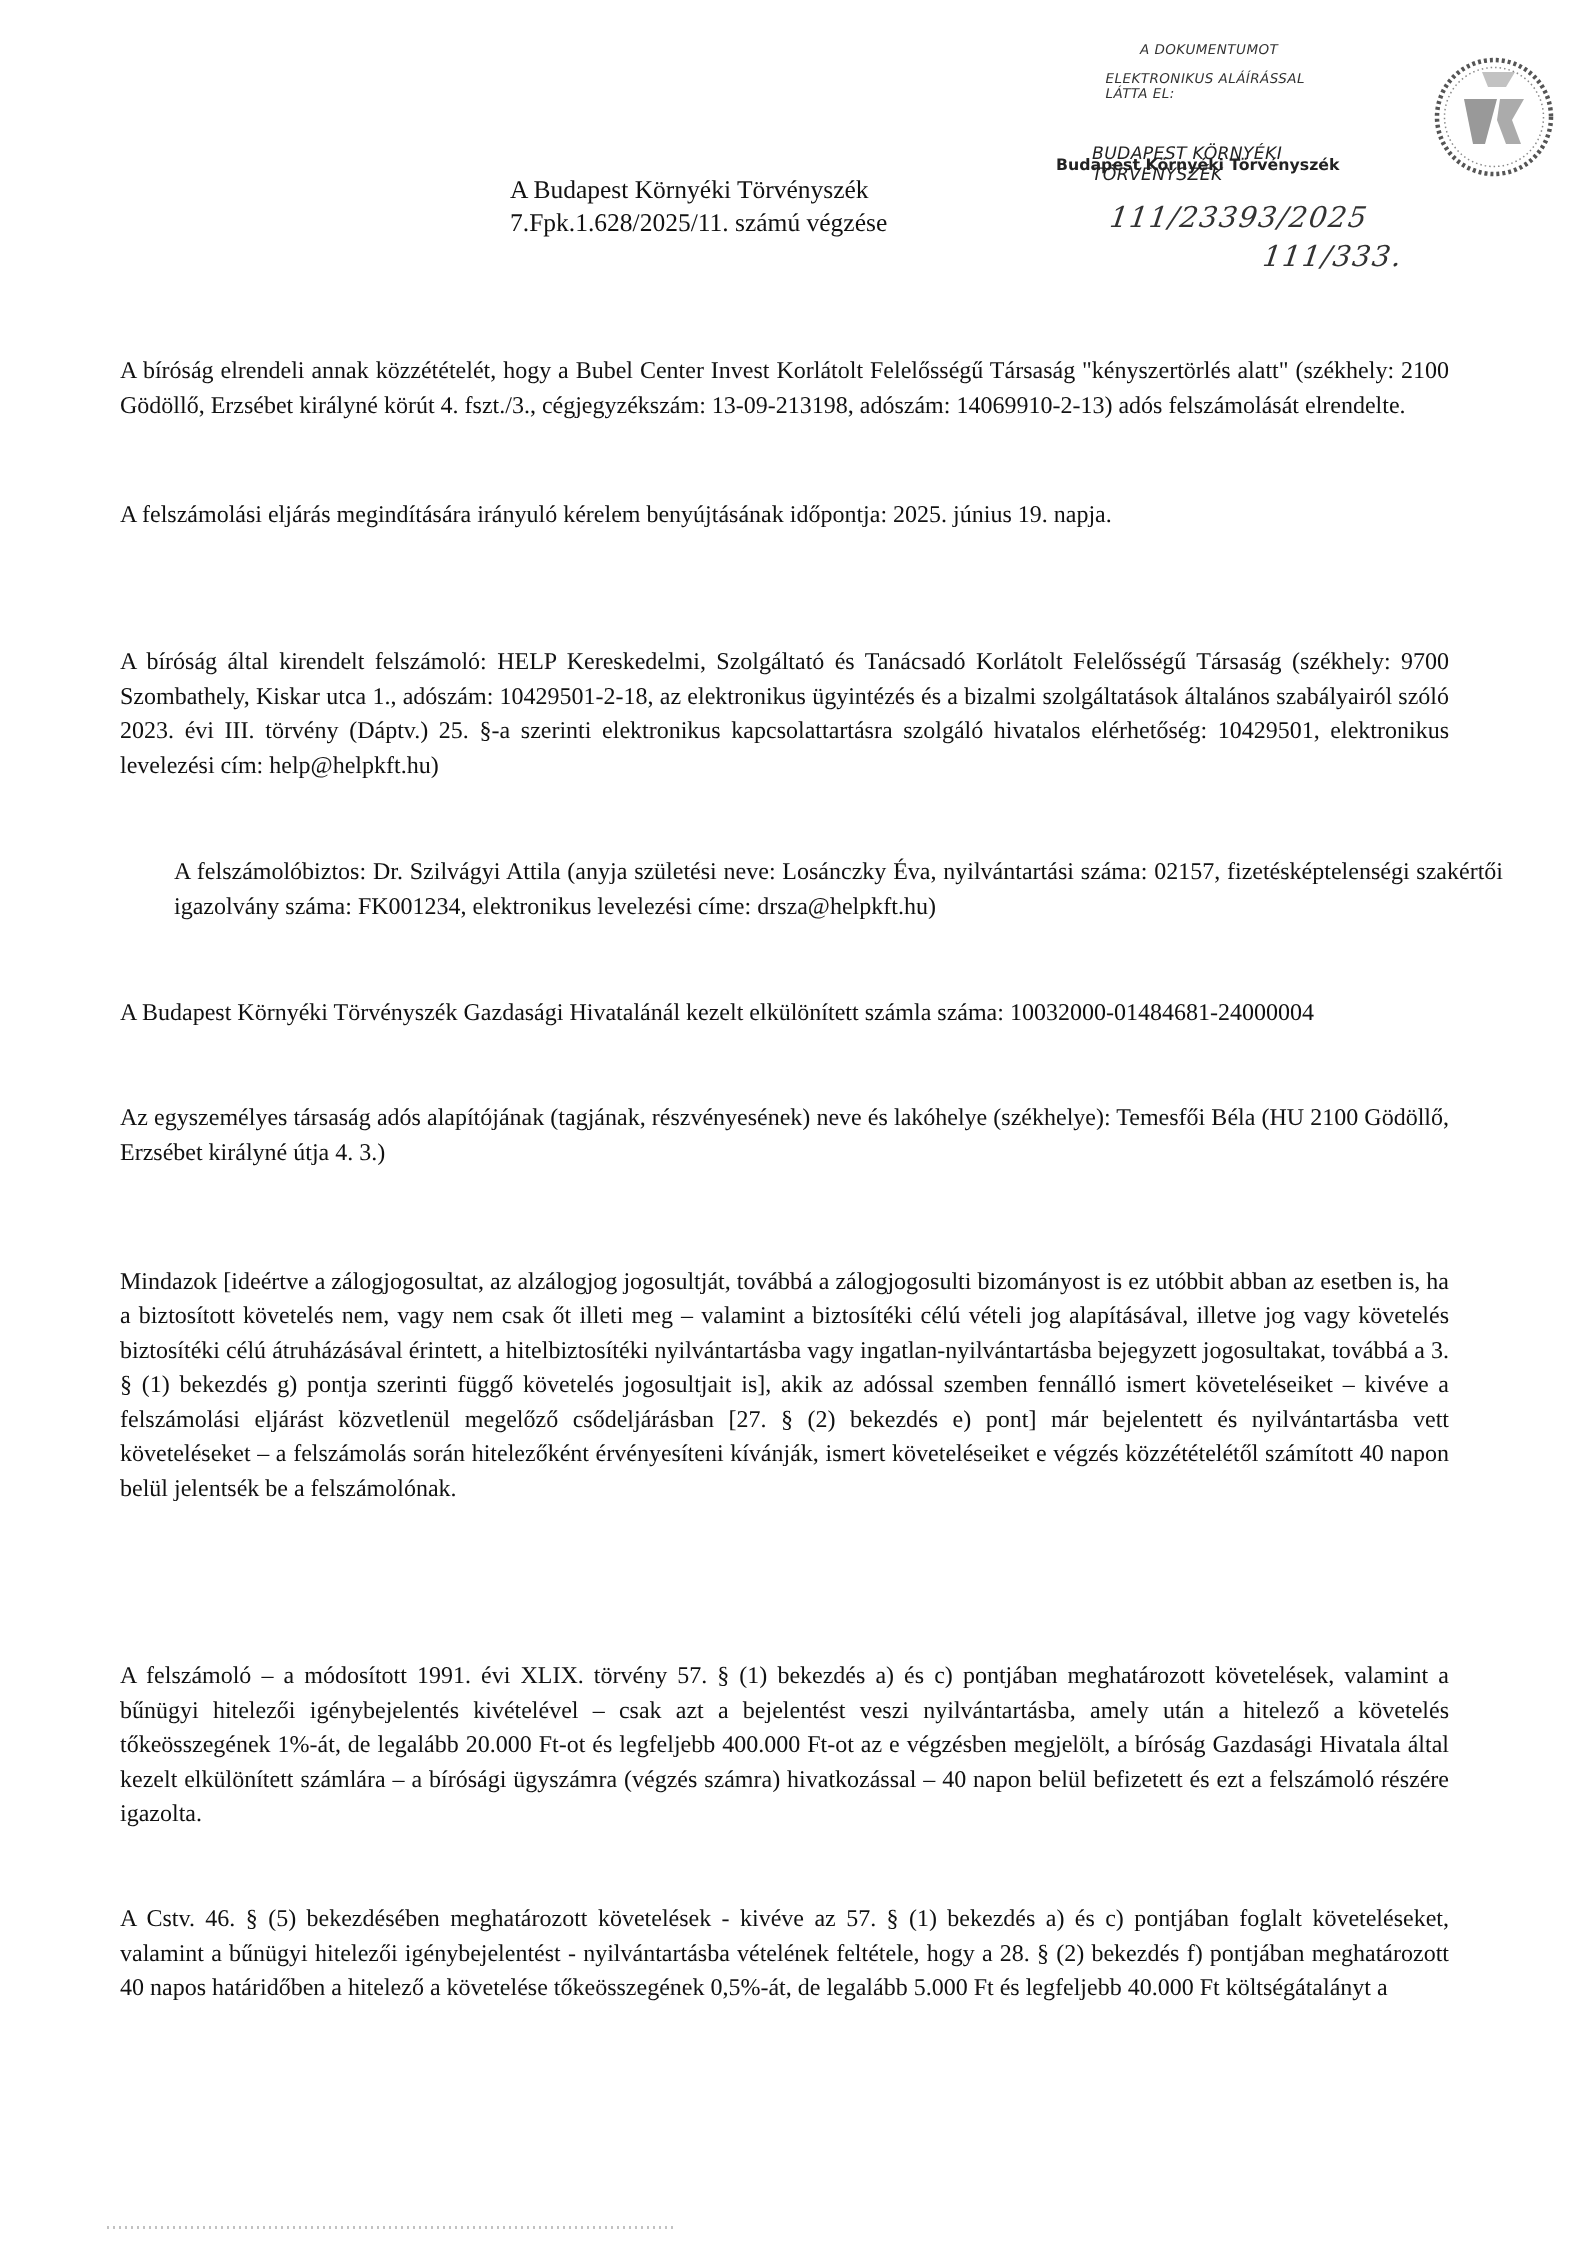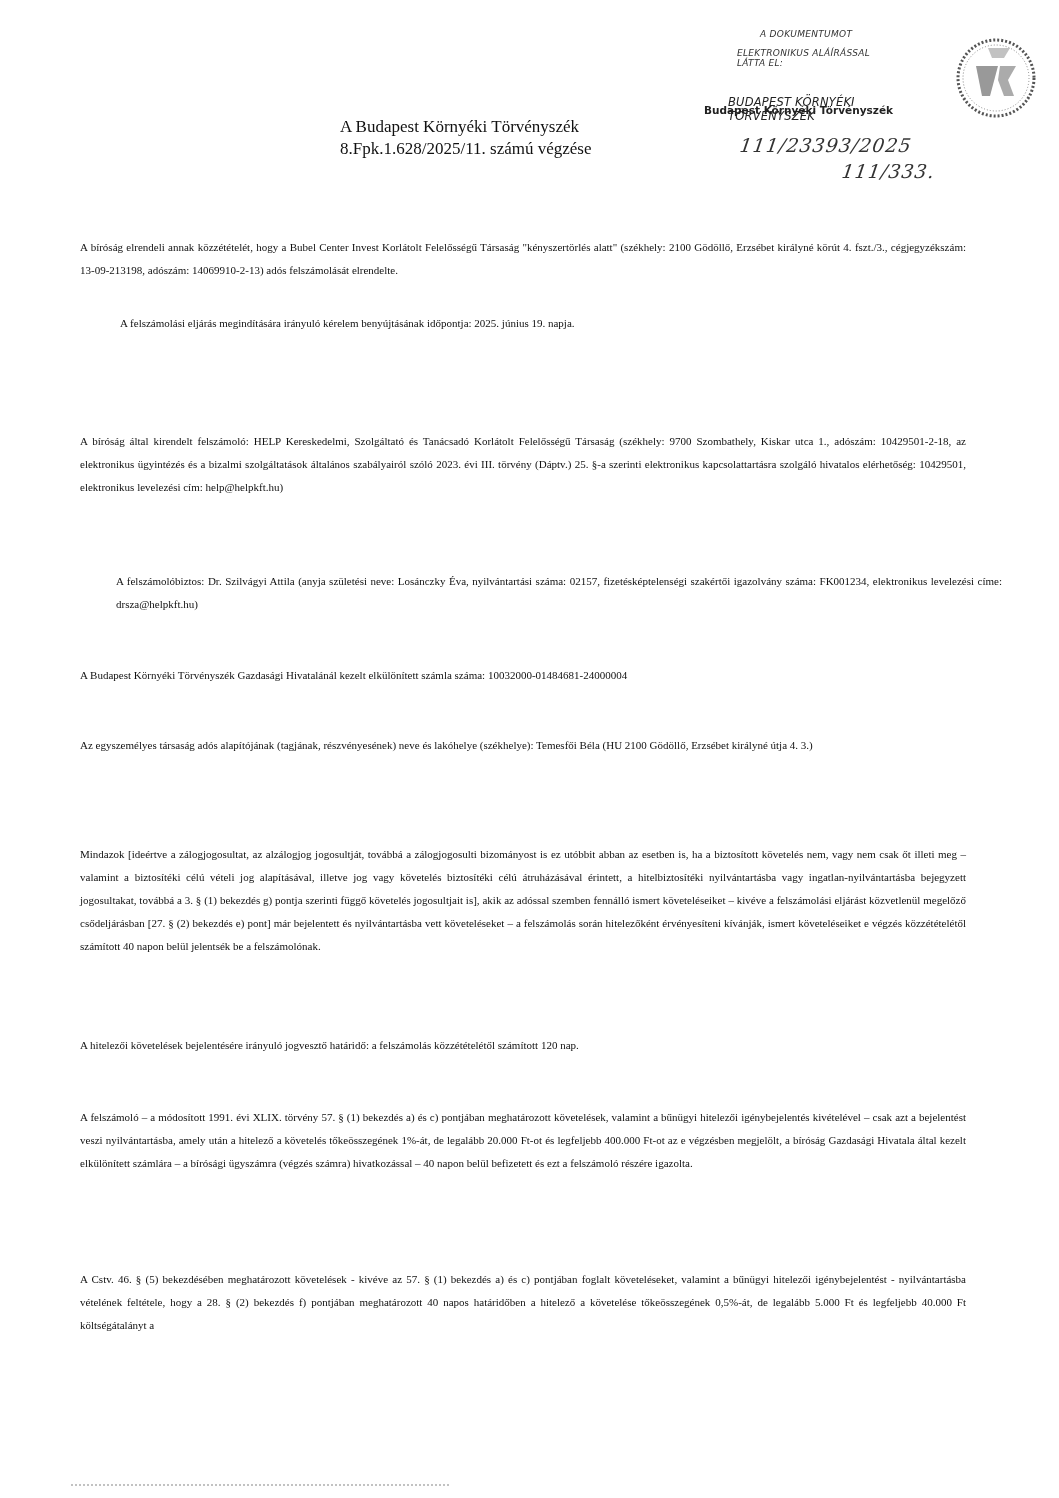--- a/index.html
+++ b/index.html
@@ -12,21 +12,21 @@
     .court-italic { position: absolute; left: 728px; top: 95px; font-family: "DejaVu Sans", sans-serif; font-style: italic; font-size: 11.5px; color: #222; letter-spacing: 0.2px; }
     .court-bold { position: absolute; left: 704px; top: 104px; font-family: "DejaVu Sans", sans-serif; font-weight: bold; font-size: 10.5px; color: #222; }
     .seal { position: absolute; left: 954px; top: 36px; width: 84px; height: 84px; }
 
     .handwrite { position: absolute; font-family: "DejaVu Serif", serif; font-style: italic; color: #333; font-size: 19px; letter-spacing: 1px; transform: skewX(-8deg); }
     .hw-1 { left: 740px; top: 134px; }
     .hw-2 { left: 842px; top: 160px; }
 
     .title-block { position: absolute; left: 340px; top: 116px; width: 390px; font-family: "Liberation Serif", serif; font-size: 17px; line-height: 22px; color: #111; }
 
-    .body-text { position: absolute; left: 80px; width: 886px; font-family: "Liberation Serif", serif; font-size: 11px; line-height: 23px; color: #111; text-align: justify; }
+    .body-text { position: absolute; left: 80px; width: 886px; font-family: "Liberation Serif", serif; font-size: 16px; line-height: 23px; color: #111; text-align: justify; }
     .p { margin: 0; }
 
     .footer-dots { position: absolute; left: 70px; top: 1482px; width: 380px; height: 6px;
       background-image: radial-gradient(circle, #999 0.8px, transparent 1px);
       background-size: 4px 6px; opacity: 0.6; }
   </style>
 </head>
 <body>
 
 <div class="page">
@@ -42,47 +42,44 @@
     <path d="M22 30 L44 30 L36 60 L28 60 Z" fill="#777" opacity="0.75"></path>
     <path d="M46 30 L62 30 L54 44 L60 60 L50 60 L44 44 Z" fill="#888" opacity="0.7"></path>
     <path d="M34 12 L56 12 L50 22 L38 22 Z" fill="#999" opacity="0.6"></path>
   </svg>
 
   <div class="handwrite hw-1">111/23393/2025</div>
   <div class="handwrite hw-2">111/333.</div>
 
   <div class="title-block">
     <div>A Budapest Környéki Törvényszék</div>
-    <div>8.Fpk.1.628/2025/11. számú végzése</div>
+    <div>7.Fpk.1.628/2025/11. számú végzése</div>
   </div>
 
   <div class="body-text" style="top:236px;">
       <p class="p">A bíróság elrendeli annak közzétételét, hogy a Bubel Center Invest Korlátolt Felelősségű Társaság "kényszertörlés alatt" (székhely: 2100 Gödöllő, Erzsébet királyné körút 4. fszt./3., cégjegyzékszám: 13-09-213198, adószám: 14069910-2-13) adós felszámolását elrendelte.</p>
     </div>
-  <div class="body-text" style="top:312px;margin-left:40px;">
+  <div class="body-text" style="top:332px;">
       <p class="p">A felszámolási eljárás megindítására irányuló kérelem benyújtásának időpontja: 2025. június 19. napja.</p>
     </div>
   <div class="body-text" style="top:430px;">
       <p class="p">A bíróság által kirendelt felszámoló: HELP Kereskedelmi, Szolgáltató és Tanácsadó Korlátolt Felelősségű Társaság (székhely: 9700 Szombathely, Kiskar utca 1., adószám: 10429501-2-18, az elektronikus ügyintézés és a bizalmi szolgáltatások általános szabályairól szóló 2023. évi III. törvény (Dáptv.) 25. §-a szerinti elektronikus kapcsolattartásra szolgáló hivatalos elérhetőség: 10429501, elektronikus levelezési cím: help@helpkft.hu)</p>
     </div>
   <div class="body-text" style="top:570px;margin-left:36px;">
       <p class="p">A felszámolóbiztos: Dr. Szilvágyi Attila (anyja születési neve: Losánczky Éva, nyilvántartási száma: 02157, fizetésképtelenségi szakértői igazolvány száma: FK001234, elektronikus levelezési címe: drsza@helpkft.hu)</p>
     </div>
   <div class="body-text" style="top:664px;">
       <p class="p">A Budapest Környéki Törvényszék Gazdasági Hivatalánál kezelt elkülönített számla száma: 10032000-01484681-24000004</p>
     </div>
   <div class="body-text" style="top:734px;">
       <p class="p">Az egyszemélyes társaság adós alapítójának (tagjának, részvényesének) neve és lakóhelye (székhelye): Temesfői Béla (HU 2100 Gödöllő, Erzsébet királyné útja 4. 3.)</p>
     </div>
   <div class="body-text" style="top:843px;">
       <p class="p">Mindazok [ideértve a zálogjogosultat, az alzálogjog jogosultját, továbbá a zálogjogosulti bizományost is ez utóbbit abban az esetben is, ha a biztosított követelés nem, vagy nem csak őt illeti meg – valamint a biztosítéki célú vételi jog alapításával, illetve jog vagy követelés biztosítéki célú átruházásával érintett, a hitelbiztosítéki nyilvántartásba vagy ingatlan-nyilvántartásba bejegyzett jogosultakat, továbbá a 3. § (1) bekezdés g) pontja szerinti függő követelés jogosultjait is], akik az adóssal szemben fennálló ismert követeléseiket – kivéve a felszámolási eljárást közvetlenül megelőző csődeljárásban [27. § (2) bekezdés e) pont] már bejelentett és nyilvántartásba vett követeléseket – a felszámolás során hitelezőként érvényesíteni kívánják, ismert követeléseiket e végzés közzétételétől számított 40 napon belül jelentsék be a felszámolónak.</p>
     </div>
-  <div class="body-text" style="top:1034px;">
-      <p class="p">A hitelezői követelések bejelentésére irányuló jogvesztő határidő: a felszámolás közzétételétől számított 120 nap.</p>
-    </div>
   <div class="body-text" style="top:1106px;">
       <p class="p">A felszámoló – a módosított 1991. évi XLIX. törvény 57. § (1) bekezdés a) és c) pontjában meghatározott követelések, valamint a bűnügyi hitelezői igénybejelentés kivételével – csak azt a bejelentést veszi nyilvántartásba, amely után a hitelező a követelés tőkeösszegének 1%-át, de legalább 20.000 Ft-ot és legfeljebb 400.000 Ft-ot az e végzésben megjelölt, a bíróság Gazdasági Hivatala által kezelt elkülönített számlára – a bírósági ügyszámra (végzés számra) hivatkozással – 40 napon belül befizetett és ezt a felszámoló részére igazolta.</p>
     </div>
   <div class="body-text" style="top:1268px;">
       <p class="p">A Cstv. 46. § (5) bekezdésében meghatározott követelések - kivéve az 57. § (1) bekezdés a) és c) pontjában foglalt követeléseket, valamint a bűnügyi hitelezői igénybejelentést - nyilvántartásba vételének feltétele, hogy a 28. § (2) bekezdés f) pontjában meghatározott 40 napos határidőben a hitelező a követelése tőkeösszegének 0,5%-át, de legalább 5.000 Ft és legfeljebb 40.000 Ft költségátalányt a</p>
     </div>
 
   <div class="footer-dots"></div>
 </div>
 

